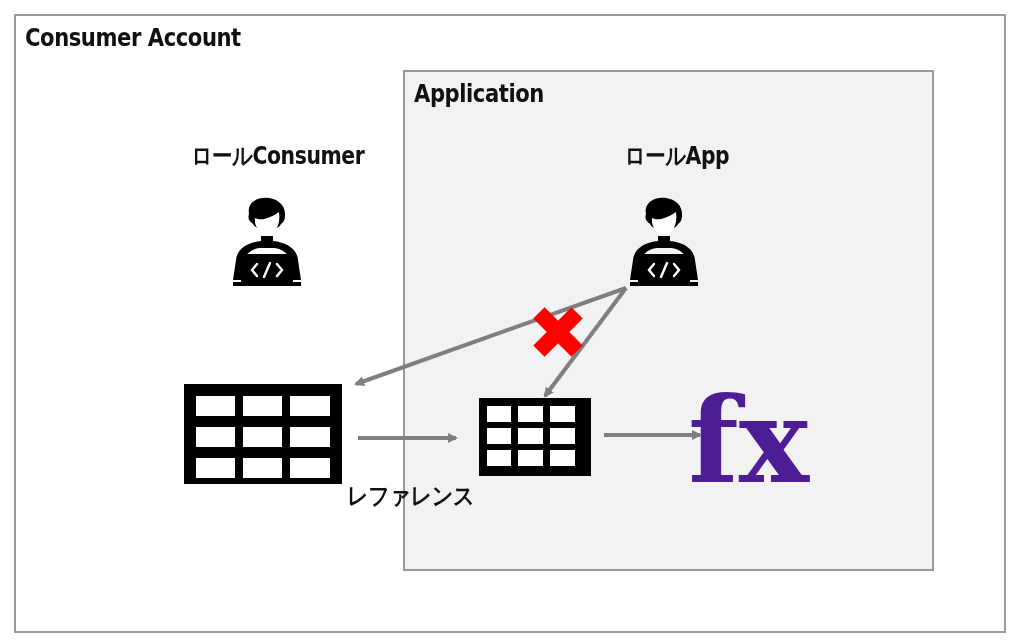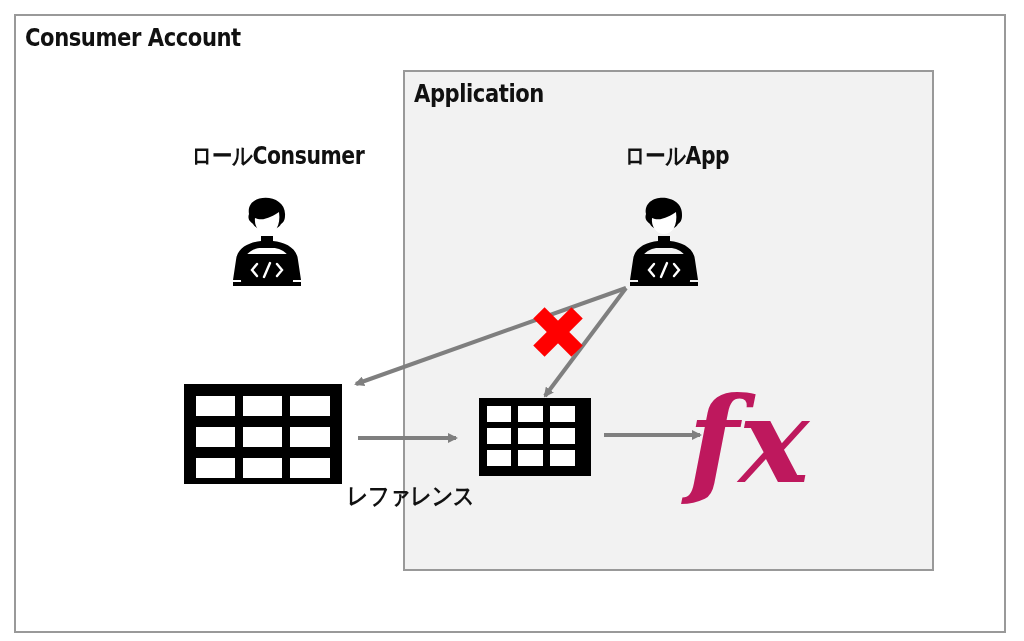--- a/index.html
+++ b/index.html
@@ -3,21 +3,21 @@
 <meta charset="utf-8">
 <style>
   html,body{margin:0;padding:0;background:#fff;}
   body{width:1024px;height:641px;position:relative;overflow:hidden;font-family:"DejaVu Sans","Liberation Sans",sans-serif;}
   .abs{position:absolute;}
   #outer{left:14px;top:14px;width:992px;height:619px;border:2px solid #999;box-sizing:border-box;background:#fff;}
   #appbox{left:403px;top:70px;width:531px;height:501px;border:2px solid #999;box-sizing:border-box;background:#f2f2f2;}
   .title{font-weight:bold;font-size:24px;color:#111;letter-spacing:-0.5px;transform:scaleX(0.88);transform-origin:left top;}
   .role{font-weight:bold;font-size:24px;color:#111;letter-spacing:-0.5px;transform:scaleX(0.85);transform-origin:center top;text-align:center;width:260px;}
   #diagram{left:0;top:0;}
-  .fx{font-family:"DejaVu Serif","Liberation Serif",serif;font-style:italic;font-weight:bold;font-size:118px;color:#be185d;line-height:1;}
+  .fx{font-family:"DejaVu Serif","Liberation Serif",serif;font-weight:bold;font-size:118px;color:#4c1d95;line-height:1;}
 </style>
 </head>
 <body>
 
 <div id="outer" class="abs"></div>
 <div class="abs title" style="left:25px;top:24px;">Consumer Account</div>
 
 <div id="appbox" class="abs"></div>
 <div class="abs title" style="left:414px;top:80px;">Application</div>
 

